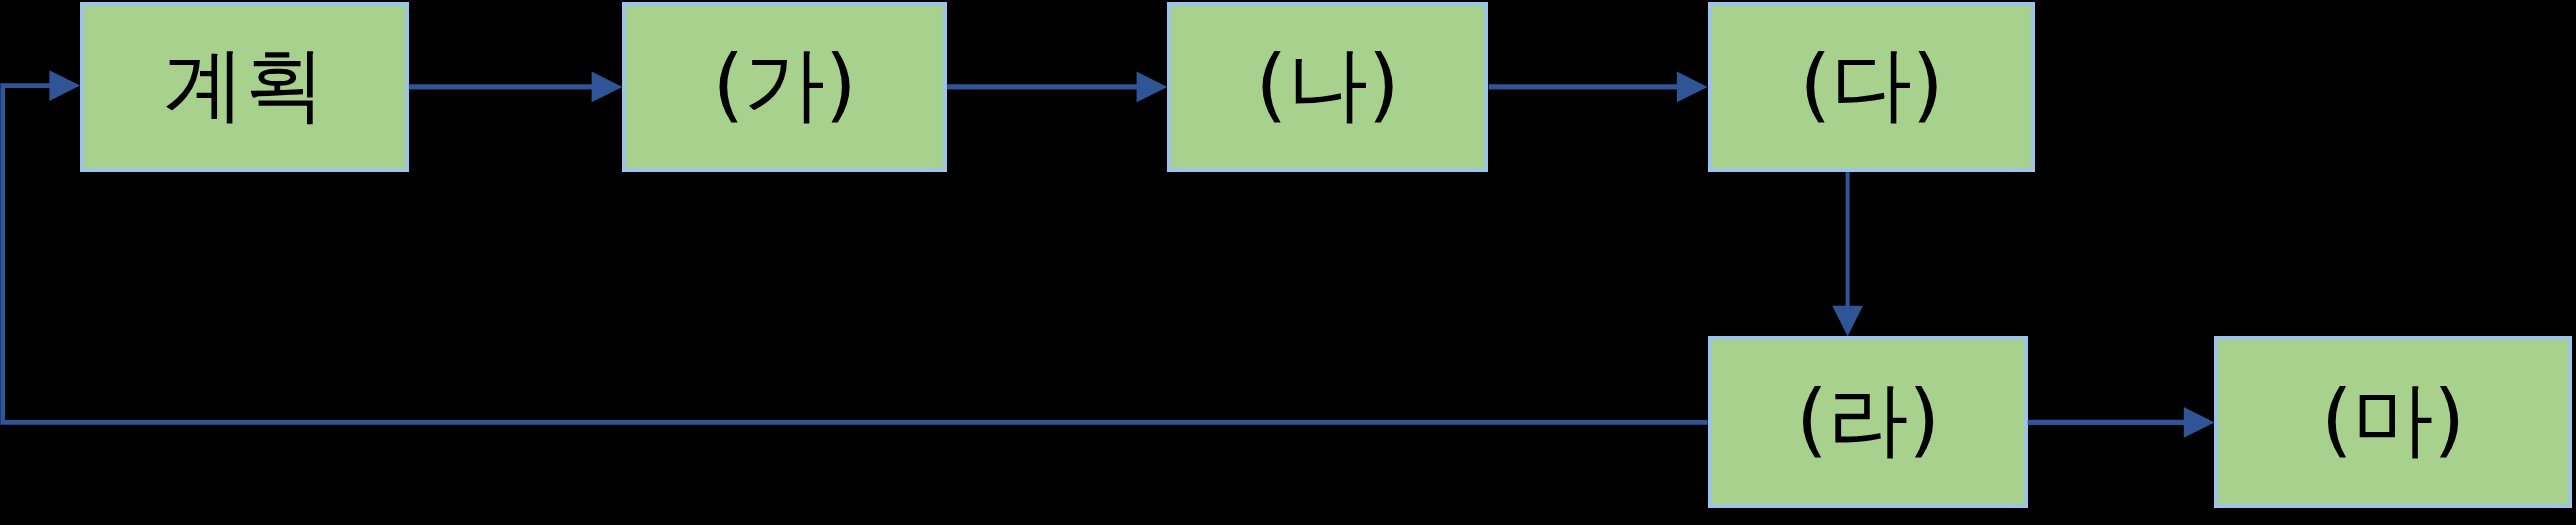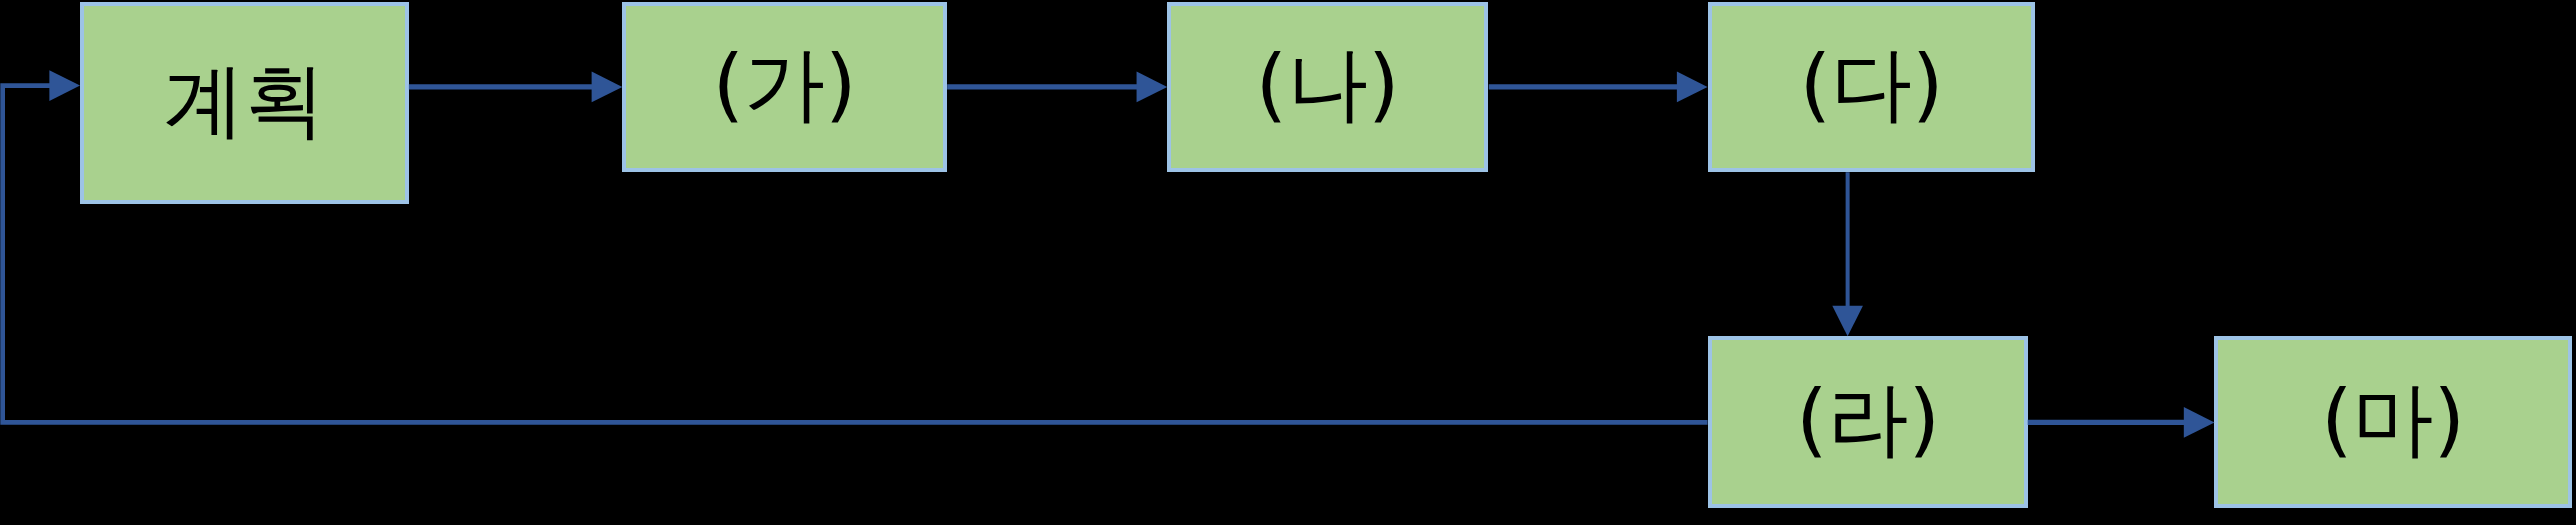--- a/index.html
+++ b/index.html
@@ -40,21 +40,21 @@
     height: 526px;
     z-index: 2;
     pointer-events: none;
   }
 </style>
 </head>
 <body>
 
 <div id="canvas">
 
-  <div class="node" style="left: 80px; top: 2px; width: 329px; height: 202px; background: rgb(169, 209, 142); border-color: rgb(157, 195, 230);">
+  <div class="node" style="left: 80px; top: 2px; width: 329px; height: 170px; background: rgb(169, 209, 142); border-color: rgb(157, 195, 230);">
     <span class="label">계획</span>
   </div>
 
   <div class="node" style="left: 622px; top: 2px; width: 325px; height: 170px; background: rgb(169, 209, 142); border-color: rgb(157, 195, 230);">
     <span class="label">(가)</span>
   </div>
 
   <div class="node" style="left: 1167px; top: 2px; width: 321px; height: 170px; background: rgb(169, 209, 142); border-color: rgb(157, 195, 230);">
     <span class="label">(나)</span>
   </div>

